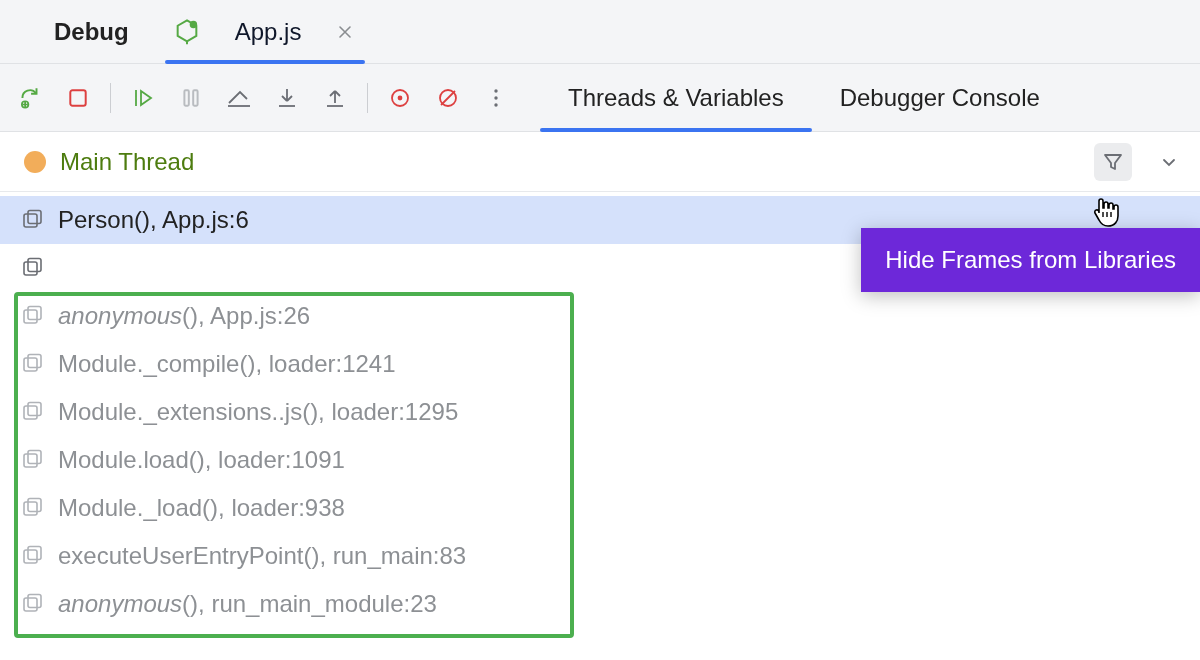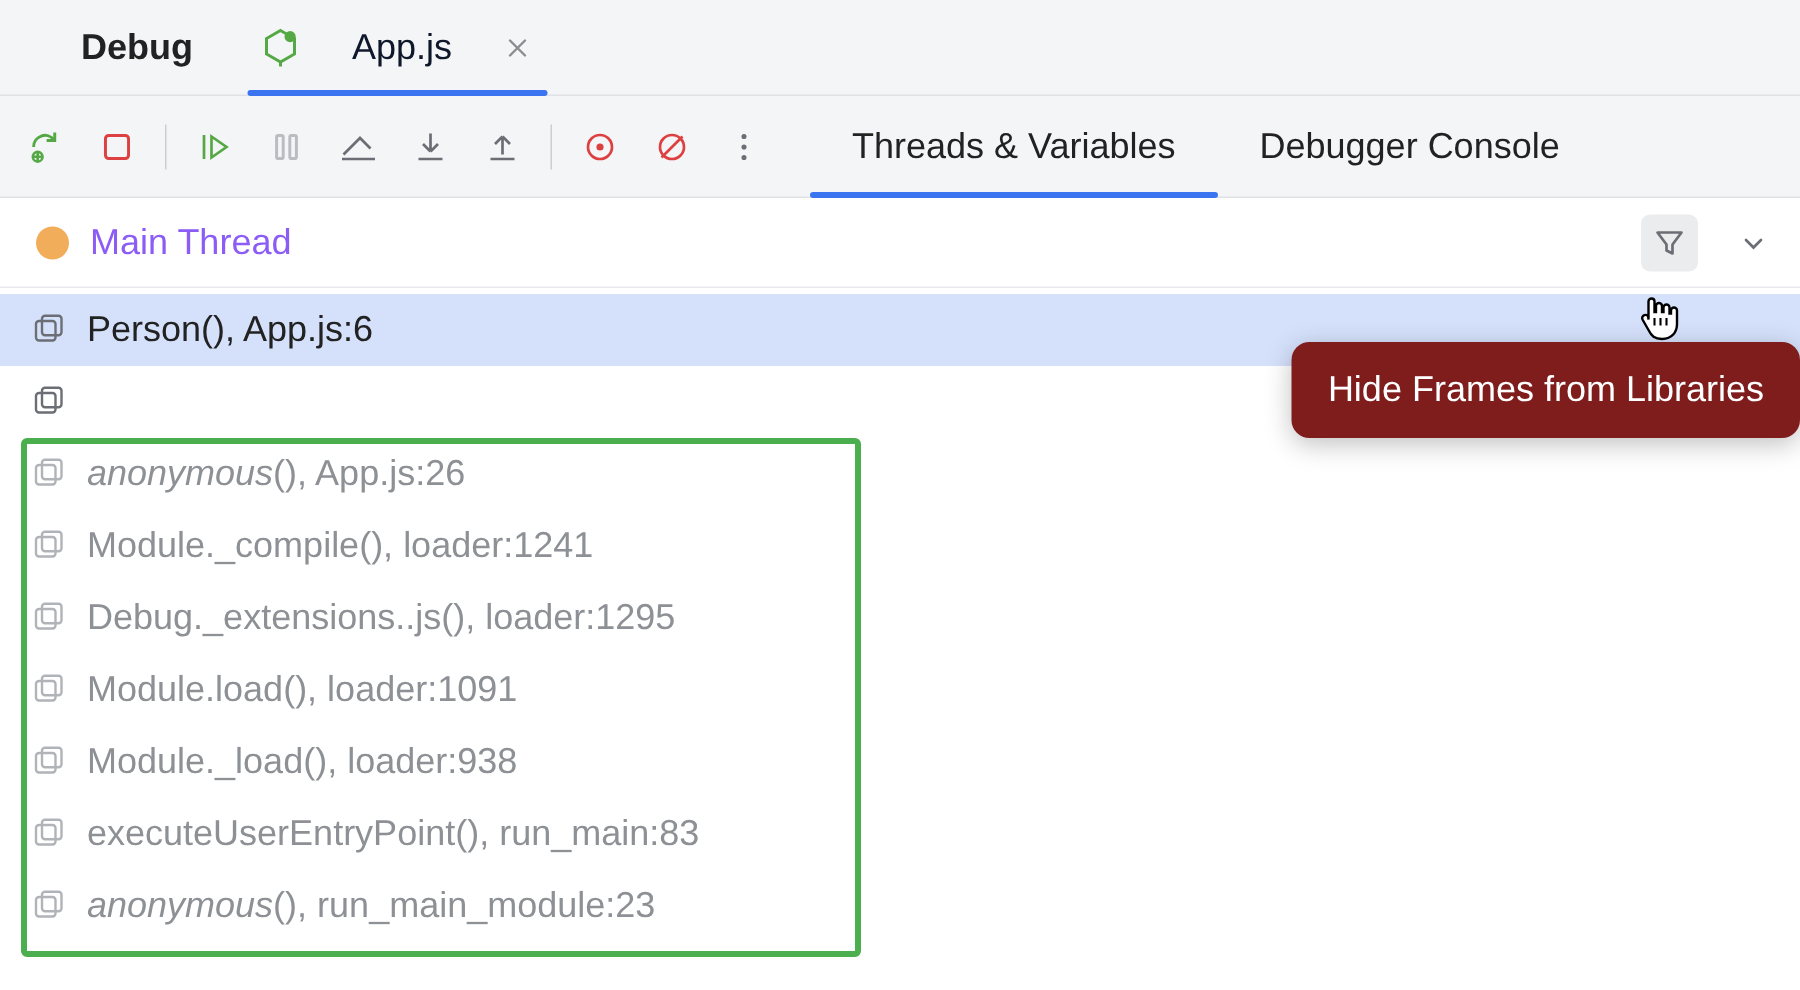--- a/index.html
+++ b/index.html
@@ -101,21 +101,21 @@
       background: #fff;
       position: relative;
     }
     .thread-dot {
       width: 22px;
       height: 22px;
       border-radius: 50%;
       background: #f2ad5a;
       margin-right: 14px;
     }
-    .thread-name { font-size: 24px; color: #8b5cf6; }
+    .thread-name { font-size: 24px; color: #4d7c0f; }
     .thread-right {
       margin-left: auto;
       display: flex;
       align-items: center;
       gap: 18px;
     }
     .icon-btn {
       width: 38px;
       height: 38px;
       display: flex;
@@ -141,25 +141,25 @@
     .frame-icon { margin-right: 14px; display:flex; align-items:center;}
     .em { font-style: italic; }
     .green-box {
       position: absolute;
       border: 4px solid #4caf4f;
       border-radius: 4px;
       pointer-events: none;
     }
     .tooltip {
       position: absolute;
-      background: #7f1d1d;
+      background: #6d28d9;
       color: #fff;
       font-size: 24px;
       padding: 18px 24px;
-      border-radius: 12px;
+      border-radius: 0;
       white-space: nowrap;
       box-shadow: 0 4px 18px rgba(0,0,0,0.25);
       margin-left: 36px;
     }
     .cursor-hand {
       position: absolute;
       font-size: 28px;
       pointer-events: none;
     }
     svg { display: block; }
@@ -317,21 +317,21 @@
       </span>
       <span>Module._compile(), loader:1241</span>
     </div>
     <div class="frame-row dim">
       <span class="frame-icon" style="color: rgb(176, 179, 184);">
         <svg width="22" height="22" viewBox="0 0 22 22">
           <rect x="2" y="5" width="13" height="13" rx="2" fill="none" stroke="currentColor" stroke-width="1.6"></rect>
           <rect x="6" y="1.5" width="13" height="13" rx="2" fill="none" stroke="currentColor" stroke-width="1.6"></rect>
         </svg>
       </span>
-      <span>Debug._extensions..js(), loader:1295</span>
+      <span>Module._extensions..js(), loader:1295</span>
     </div>
     <div class="frame-row dim">
       <span class="frame-icon" style="color: rgb(176, 179, 184);">
         <svg width="22" height="22" viewBox="0 0 22 22">
           <rect x="2" y="5" width="13" height="13" rx="2" fill="none" stroke="currentColor" stroke-width="1.6"></rect>
           <rect x="6" y="1.5" width="13" height="13" rx="2" fill="none" stroke="currentColor" stroke-width="1.6"></rect>
         </svg>
       </span>
       <span>Module.load(), loader:1091</span>
     </div>

